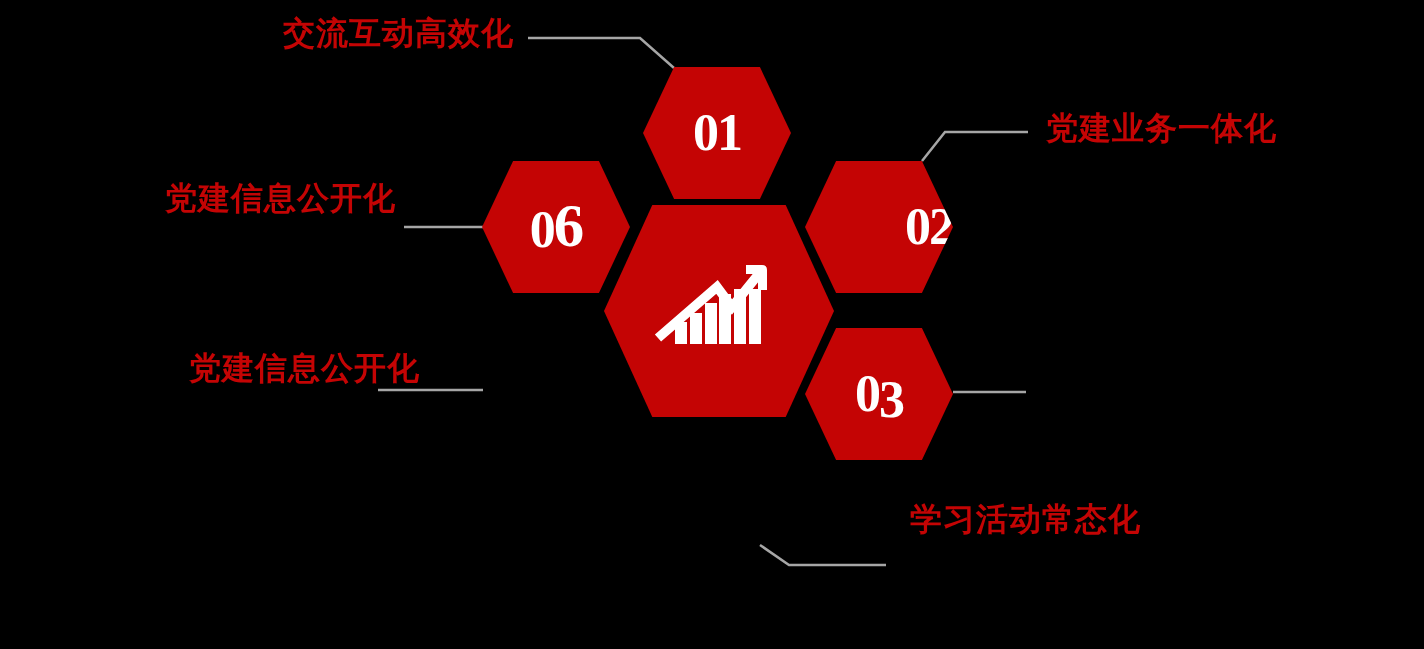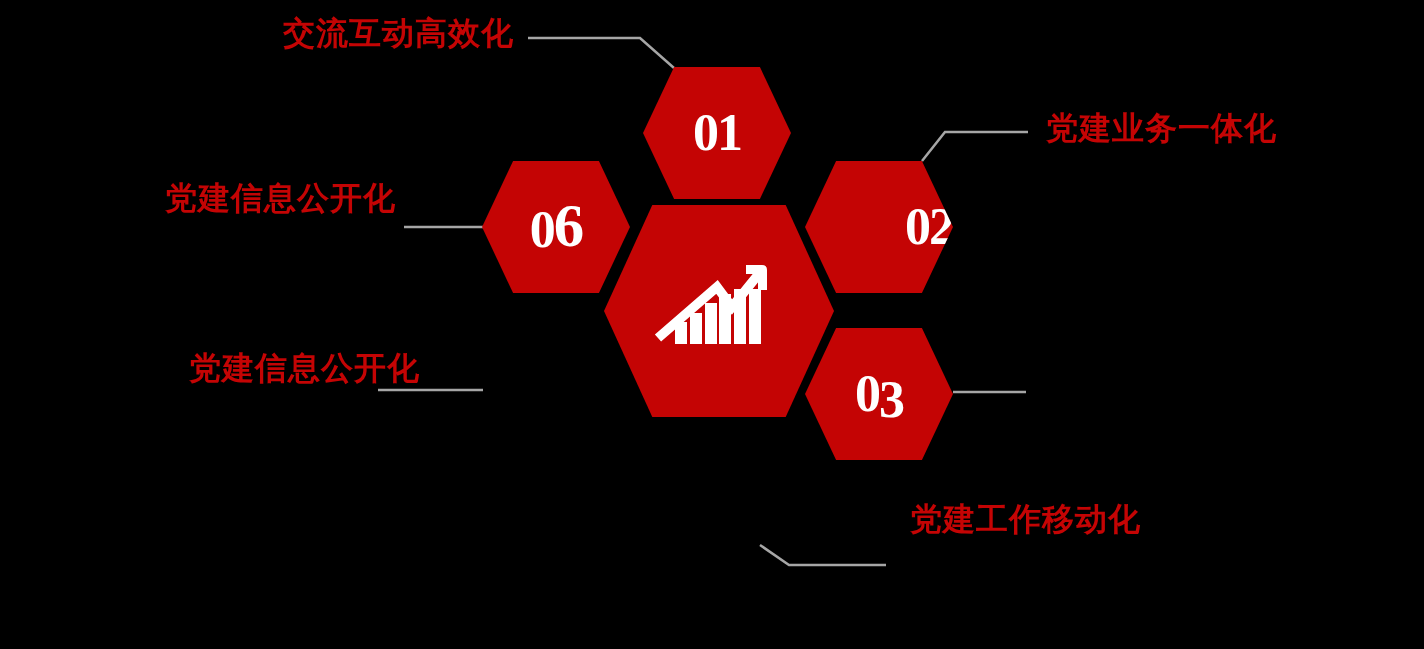--- a/index.html
+++ b/index.html
@@ -128,17 +128,17 @@
   </div>
   <div class="hex hex-small hex-3">
     <span class="hex-number"><span class="digit digit-0">0</span><span class="digit digit-3">3</span></span>
   </div>
   <div class="hex hex-small hex-6">
     <span class="hex-number"><span class="digit digit-0">0</span><span class="digit digit-6">6</span></span>
   </div>
 
   <div class="item-label label-1">交流互动高效化</div>
   <div class="item-label label-2">党建业务一体化</div>
-  <div class="item-label label-4">党建工作移动化</div>
+  <div class="item-label label-4">学习活动常态化</div>
   <div class="item-label label-5">党建信息公开化</div>
   <div class="item-label label-6">党建信息公开化</div>
 
 </div>
 
 </body></html>

